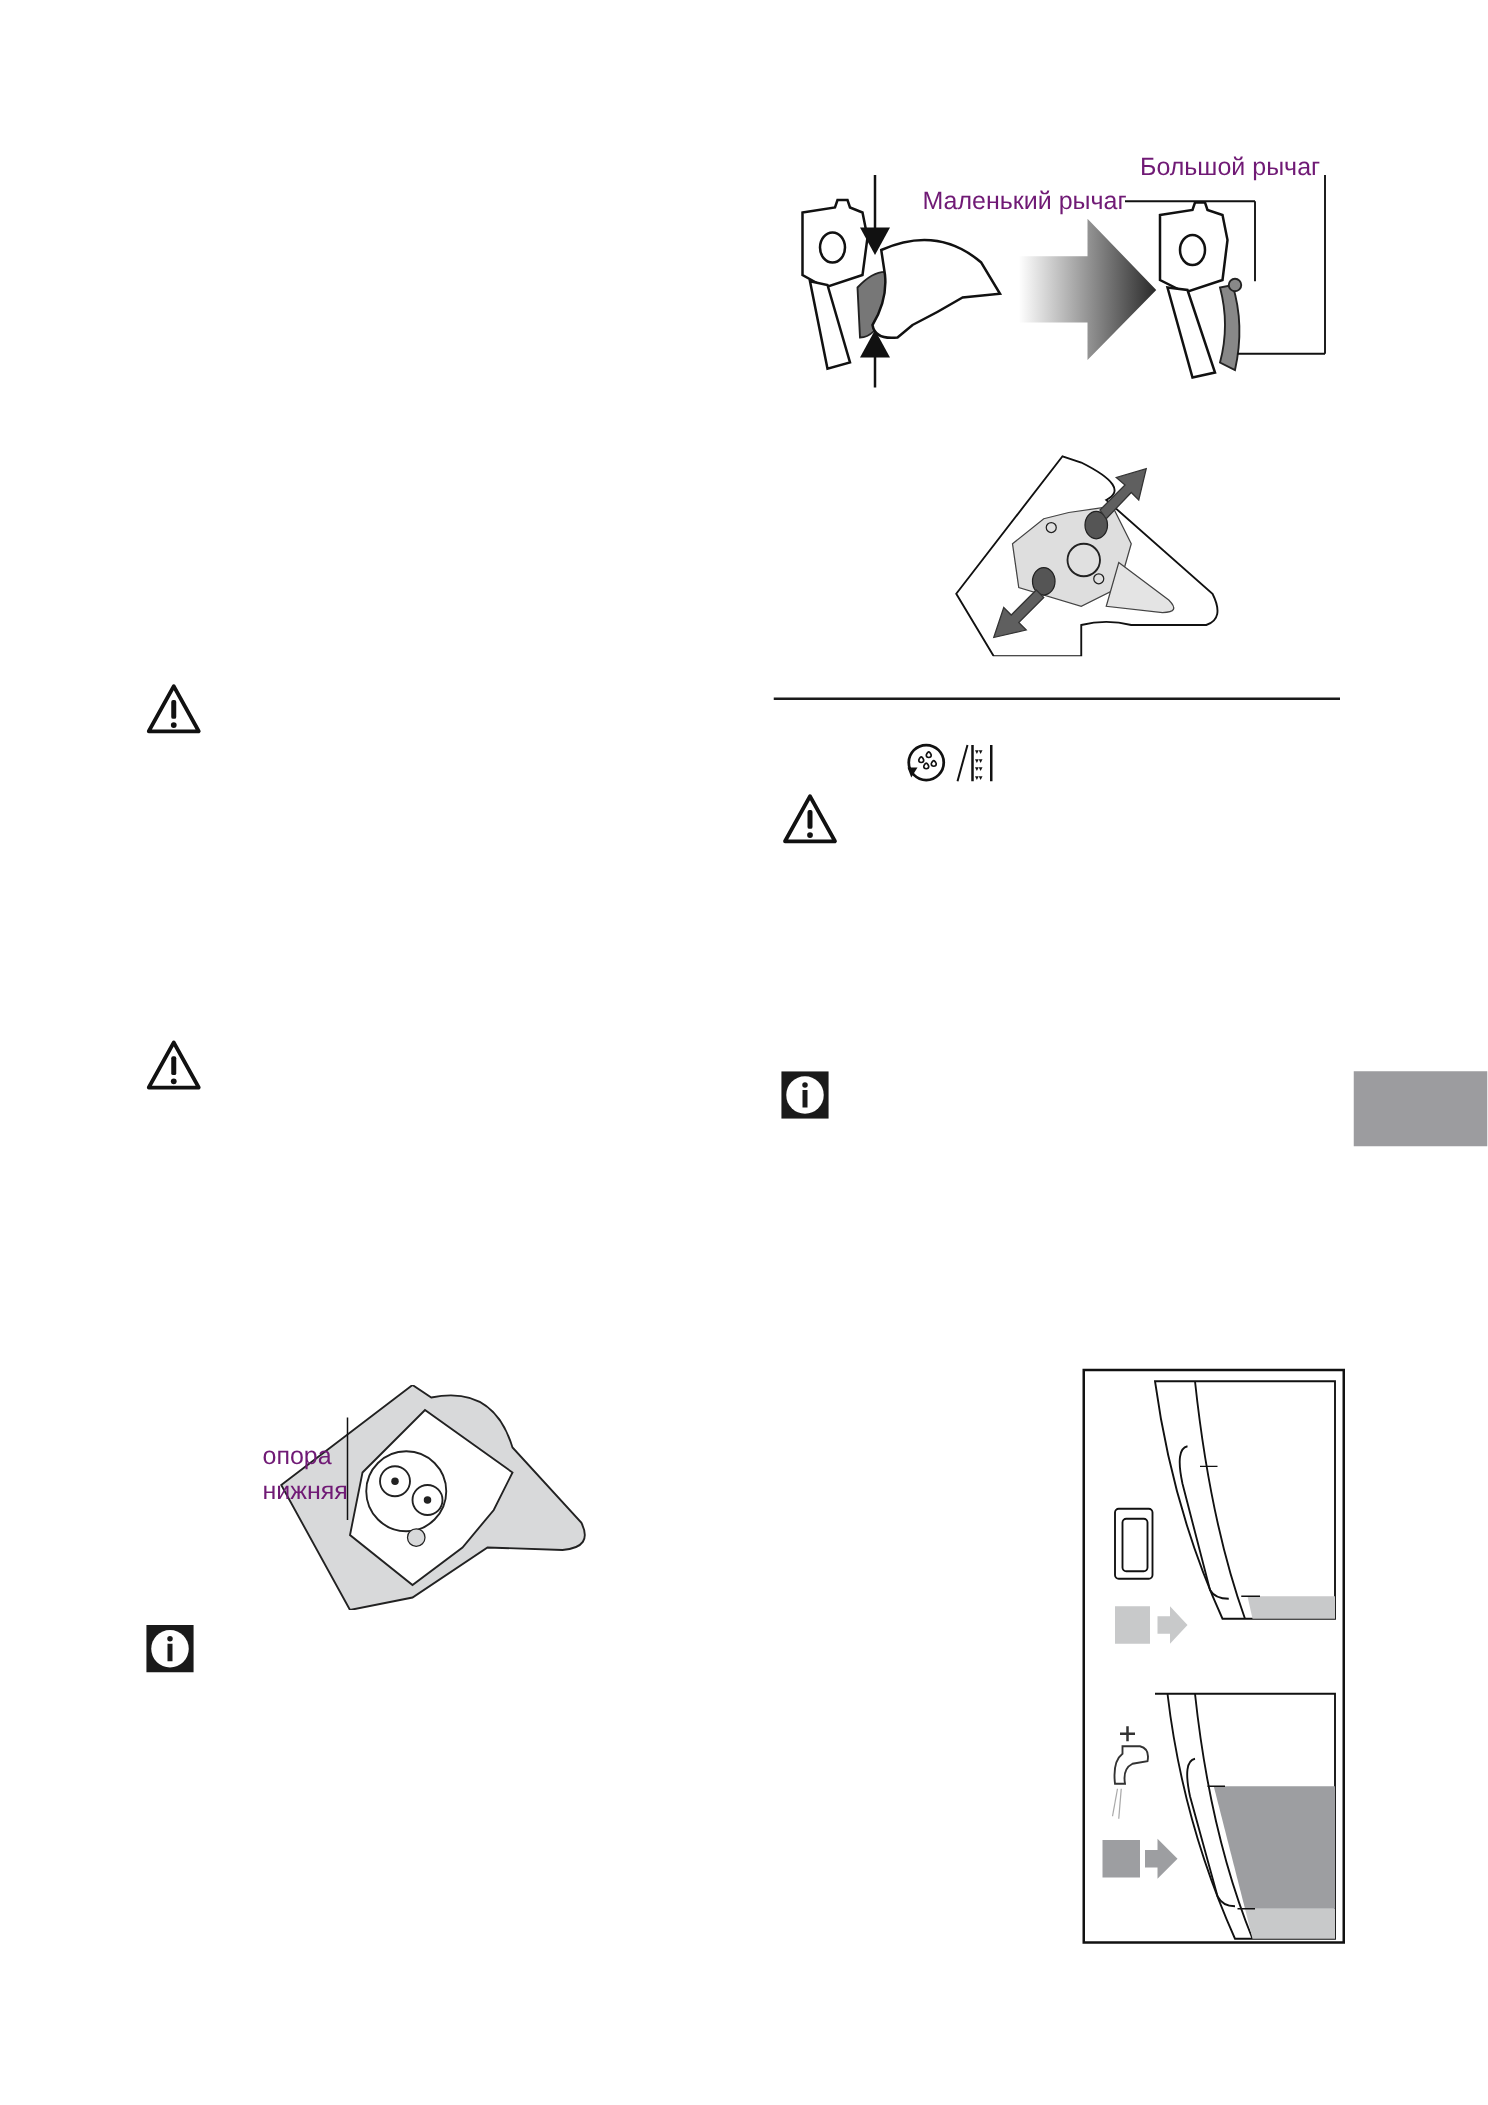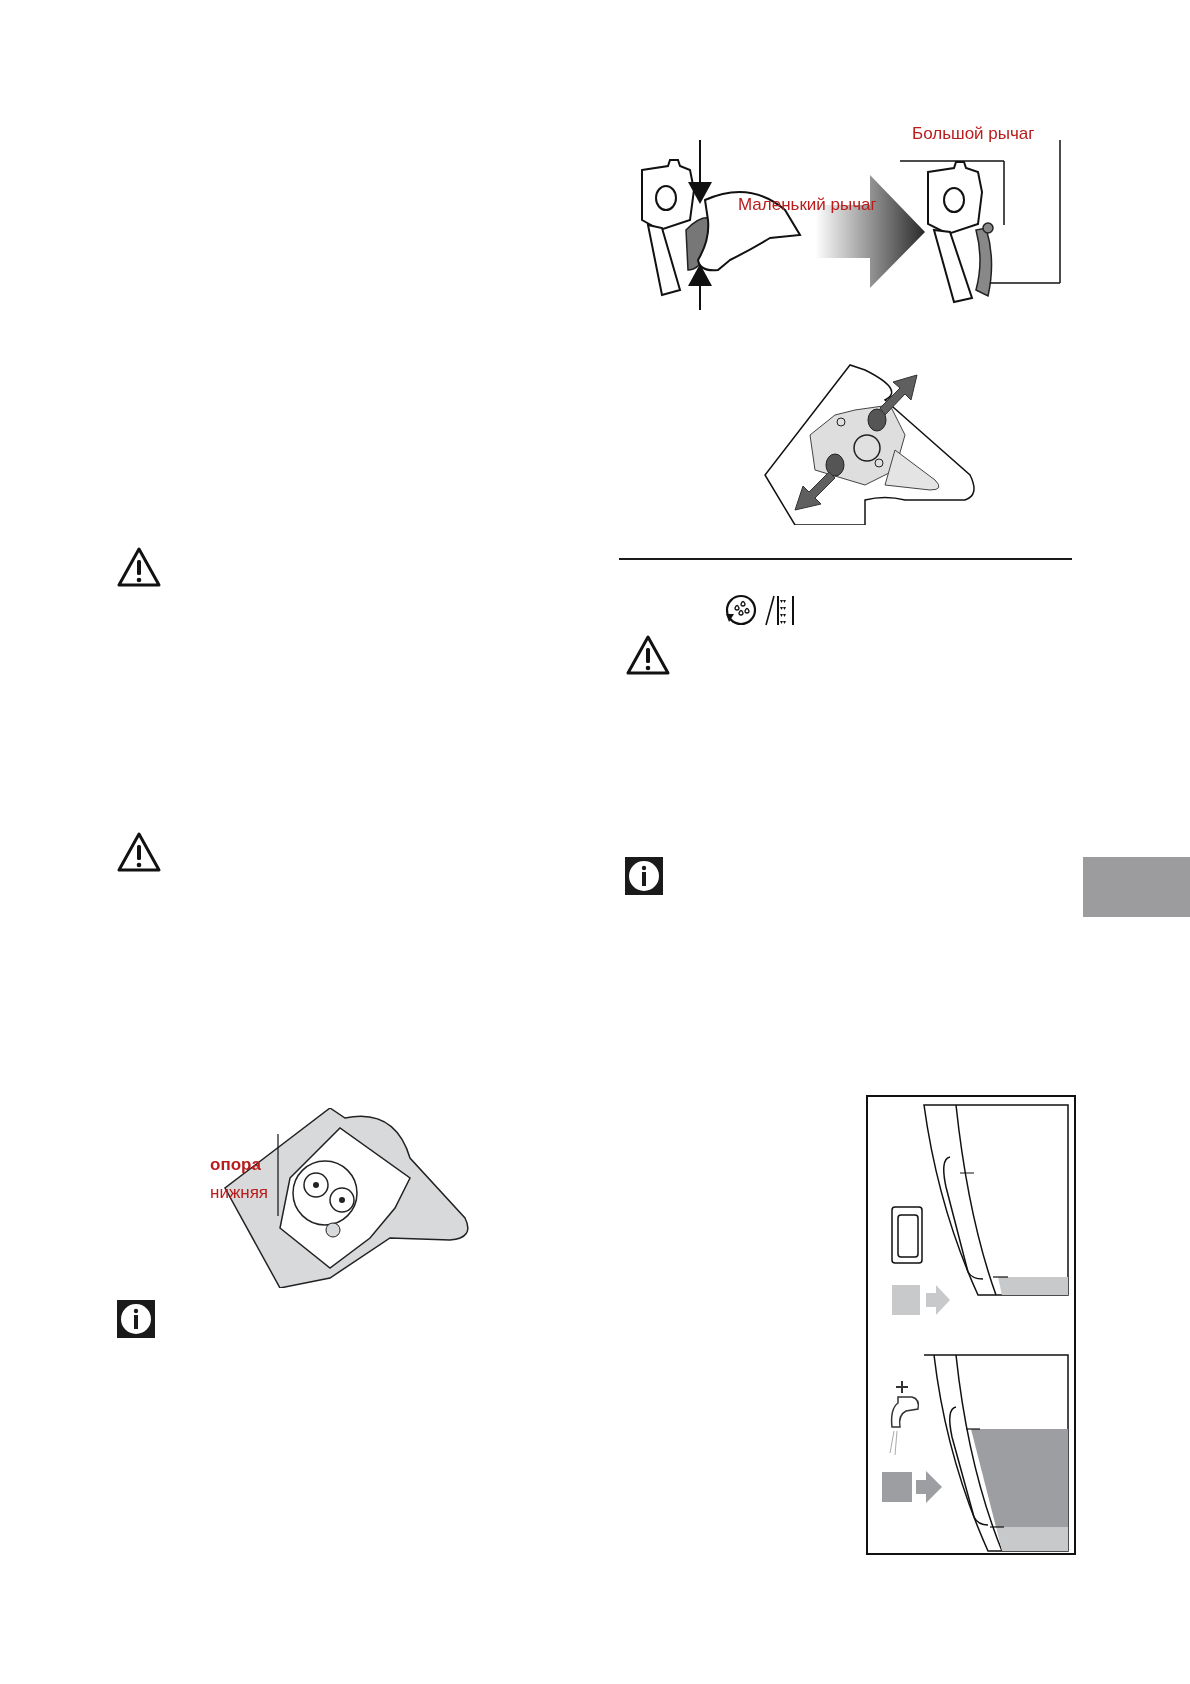--- a/index.html
+++ b/index.html
@@ -1,19 +1,19 @@
 <!DOCTYPE html>
 <html><head>
   <meta charset="utf-8">
   <style>
     html, body { margin: 0; padding: 0; background: #ffffff; }
     body { width: 1190px; height: 1684px; position: relative; overflow: hidden;
            font-family: "Liberation Sans", sans-serif; color: #1a1a1a; }
     .abs { position: absolute; }
-    .label { font-size: 17px; line-height: 20px; color: #b91c1c; white-space: nowrap; }
+    .label { font-size: 20px; line-height: 20px; color: #701a75; white-space: nowrap; }
     .rule { position: absolute; height: 2px; background: #1a1a1a; }
     svg { display: block; }
   </style>
 </head>
 <body>
 
 <div class="abs" style="left:600px; top:120px; width:480px; height:200px;">
   <svg width="480" height="200" viewBox="0 0 480 200">
     <defs>
       <linearGradient id="arrowGrad" x1="0" x2="1" y1="0" y2="0">
@@ -41,21 +41,21 @@
     <path d="M376 110 Q384 140 376 170 L388 176 Q396 140 386 108 Z" fill="#888" stroke="#222" stroke-width="1.5"></path>
     <circle cx="388" cy="108" r="5" fill="#888" stroke="#222" stroke-width="1.5"></circle>
 
     <line x1="300" y1="41" x2="404" y2="41" stroke="#111" stroke-width="1.5"></line>
     <line x1="404" y1="41" x2="404" y2="105" stroke="#111" stroke-width="1.5"></line>
     <line x1="460" y1="20" x2="460" y2="163" stroke="#111" stroke-width="1.5"></line>
     <line x1="390" y1="163" x2="460" y2="163" stroke="#111" stroke-width="1.5"></line>
   </svg>
 </div>
 <div class="abs label" style="left:912px; top:124px;">Большой рычаг</div>
-<div class="abs label" style="left:738px; top:151px;margin-top:44px;">Маленький рычаг</div>
+<div class="abs label" style="left:738px; top:151px;">Маленький рычаг</div>
 
 <div class="abs" style="left:755px; top:360px; width:240px; height:165px;">
   <svg width="240" height="165" viewBox="0 0 240 165">
     <path d="M95 5 L10 115 L40 165 L110 165 L110 140 Q130 135 150 140 L210 140 Q225 135 215 115 L130 40 Q150 30 110 10 Z" fill="#fff" stroke="#111" stroke-width="1.5"></path>
     <path d="M80 55 L100 50 L135 45 L150 75 L140 110 L110 125 L60 110 L55 75 Z" fill="#dedede" stroke="#444" stroke-width="1"></path>
     <path d="M140 90 L180 120 Q190 130 175 130 L130 125 Z" fill="#e4e4e4" stroke="#444" stroke-width="1"></path>
     <circle cx="112" cy="88" r="13" fill="#e0e0e0" stroke="#222" stroke-width="1.5"></circle>
     <circle cx="124" cy="103" r="4" fill="#e0e0e0" stroke="#222" stroke-width="1"></circle>
     <circle cx="86" cy="62" r="4" fill="#e0e0e0" stroke="#222" stroke-width="1"></circle>
     <ellipse cx="122" cy="60" rx="9" ry="11" fill="#555" stroke="#222" stroke-width="1"></ellipse>
@@ -138,21 +138,21 @@
     <circle cx="105" cy="85" r="32" fill="#fff" stroke="#222" stroke-width="1.5"></circle>
     <circle cx="96" cy="77" r="12" fill="#fff" stroke="#222" stroke-width="1.5"></circle>
     <circle cx="96" cy="77" r="3" fill="#222"></circle>
     <circle cx="122" cy="92" r="12" fill="#fff" stroke="#222" stroke-width="1.5"></circle>
     <circle cx="122" cy="92" r="3" fill="#222"></circle>
     <circle cx="113" cy="122" r="7" fill="#d8d9da" stroke="#222" stroke-width="1"></circle>
     <line x1="58" y1="26" x2="58" y2="108" stroke="#111" stroke-width="1.2"></line>
   </svg>
 </div>
 <div class="abs label" style="left:210px; top:1183px;">нижняя</div>
-<div class="abs label" style="left:210px; top:1155px;font-weight:bold;">опора</div>
+<div class="abs label" style="left:210px; top:1155px;">опора</div>
 
 <div class="abs" style="left:866px; top:1095px; width:210px; height:460px; border:2px solid #111; box-sizing:border-box; background:#fff;">
   <svg width="206" height="456" viewBox="0 0 206 456">
 
     <g>
       <path d="M56 8 L200 8 L200 198 L110 198 Q70 110 56 8 Z" fill="#fff" stroke="#111" stroke-width="1.5"></path>
       <path d="M88 8 Q100 120 128 198" fill="none" stroke="#111" stroke-width="1.5"></path>
       <path d="M82 60 Q72 62 78 90 L100 175 Q104 182 115 182" fill="none" stroke="#111" stroke-width="1.5"></path>
       <polygon points="130,180 200,180 200,198 134,198" fill="#c8c9ca"></polygon>
       <line x1="125" y1="180" x2="140" y2="180" stroke="#111" stroke-width="1.2"></line>

